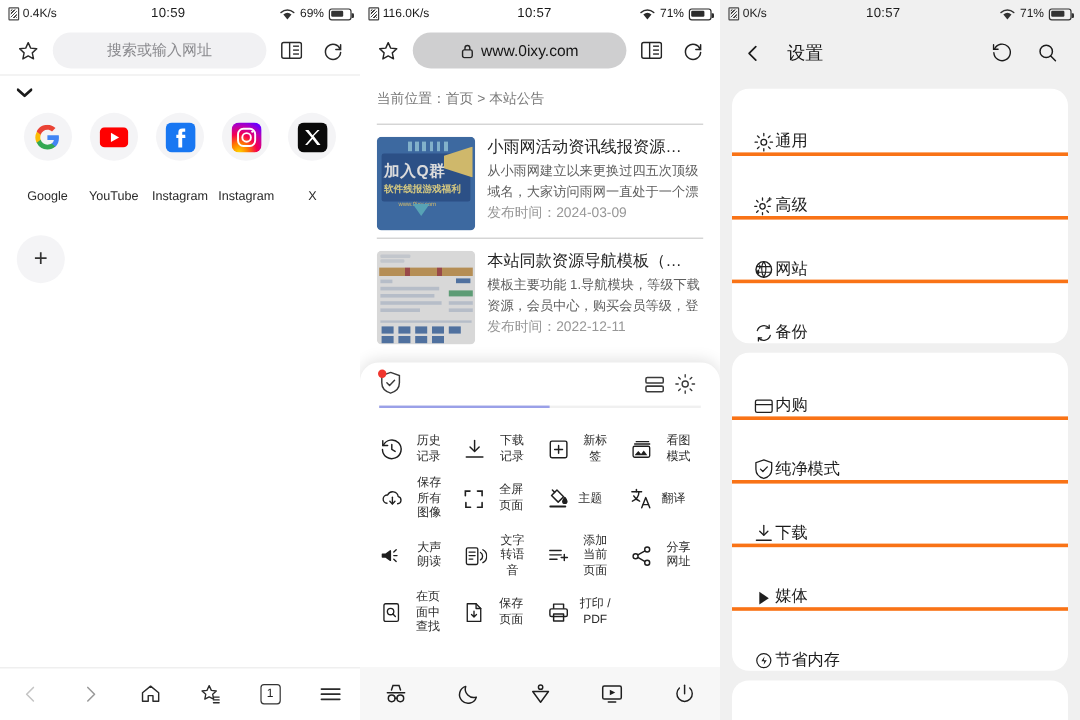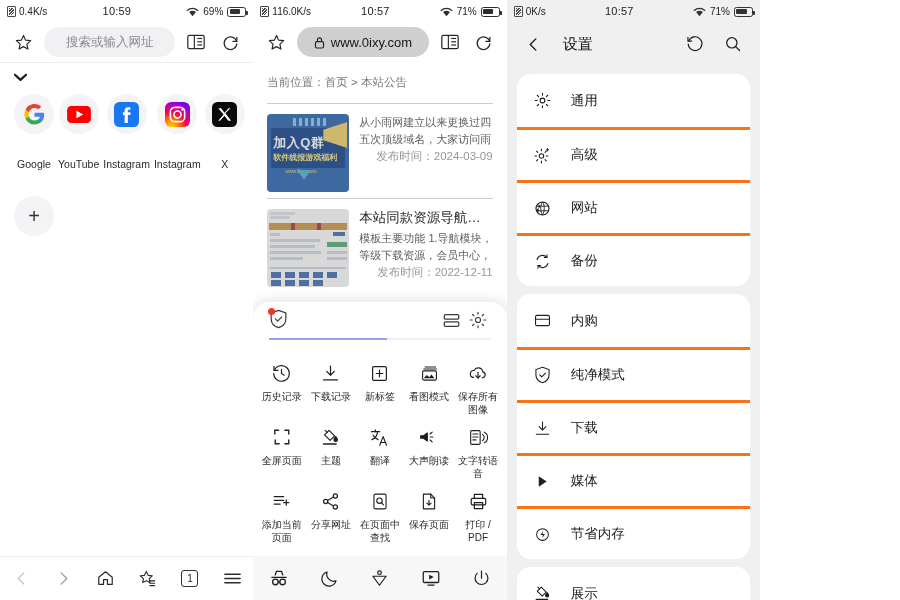--- a/index.html
+++ b/index.html
@@ -2,21 +2,21 @@
 <html><head>
 <meta charset="utf-8">
 <style>
   * { box-sizing: border-box; margin: 0; padding: 0; }
   html, body {
     width: 900px; height: 600px;
     font-family: "Liberation Sans", "DejaVu Sans", sans-serif;
     background: #ffffff;
     overflow: hidden;
   }
-  .screens { display: flex; width: 760px; height: 600px; border-radius: 20px; }
+  .screens { display: flex; width: 900px; height: 600px; border-radius: 20px; }
   .panel { width: 300px; height: 600px; position: relative; overflow: hidden; }
 
   
   .statusbar {
     height: 22px; display: flex; align-items: center;
     padding: 0 7px; font-size: 10px; color: #1c1c1c;
   }
   .sb-left { display: flex; align-items: center; gap: 3px; flex: 0 0 auto; }
   .sb-mid { flex: 1; text-align: center; font-size: 11px; letter-spacing: .2px; }
   .sb-right { display: flex; align-items: flex-end; gap: 4px; flex: 0 0 auto; }
@@ -79,21 +79,21 @@
   .panel2 { background: #fff; }
   .dimmed { filter: grayscale(0.35) brightness(0.86); }
   .crumb { padding: 13px 14px; font-size: 11.5px; color: #8d8d8d; }
   .artlist { padding: 0 14px; }
   .article { display: flex; gap: 10px; padding: 10px 0 6px; border-top: 1px solid #ededed; }
   .thumb { width: 82px; height: 78px; border-radius: 4px; flex: 0 0 auto; overflow: hidden; position: relative; }
   .art-body { flex: 1; min-width: 0; }
   .art-title { font-size: 13.5px; color: #2b2b2b; line-height: 1.35; margin-bottom: 3px;
     white-space: nowrap; overflow: hidden; text-overflow: ellipsis; }
   .art-desc { font-size: 11px; color: #6d6d6d; line-height: 1.5; max-height: 33px; overflow: hidden; }
-  .art-date { font-size: 11.5px; color: #b0b0b0; margin-top: 2px; text-align: right; }
+  .art-date { font-size: 11.5px; color: #b0b0b0; margin-top: 2px; }
 
   
   .tq1 { background: #2f7de0; width: 100%; height: 100%; position: relative; }
   .tq1 .band { position: absolute; left: 4px; right: 4px; top: 14px; height: 40px; background: #1f5fc0; border-radius: 2px; }
   .tq1 .yellow { position: absolute; right: 2px; top: 8px; width: 24px; height: 26px; background: #ffd64d;
      clip-path: polygon(0 30%,100% 0,100% 100%,0 70%); }
   .tq1 .t1 { position: absolute; left: 6px; top: 20px; color: #fff; font-size: 13px; font-weight: bold; letter-spacing: .5px; }
   .tq1 .t2 { position: absolute; left: 6px; top: 38px; color: #ffe96a; font-size: 8px; font-weight: bold; }
   .tq1 .t3 { position: absolute; left: 18px; top: 54px; color: #ffd64d; font-size: 5px; }
   .tq1 .wave { position: absolute; left: 26px; top: 4px; width: 34px; height: 8px;
@@ -116,35 +116,35 @@
     display: flex; flex-direction: column;
   }
   .sheet-head { height: 36px; display: flex; align-items: center; padding: 0 16px; }
   .shield-wrap { position: relative; width: 22px; height: 22px; }
   .reddot { position: absolute; left: -1px; top: -1px; width: 7px; height: 7px; border-radius: 50%; background: #f0362e; }
   .sheet-head .spacer { flex: 1; }
   .sheet-head .hicon { width: 26px; height: 22px; display: flex; align-items: center; justify-content: center; }
   .progline { height: 2px; margin: 0 16px; background: #f0f0f0; position: relative; }
   .progline i { position: absolute; left: 0; top: 0; height: 2px; width: 53%; background: #9aa0e8; }
   .grid { display: flex; flex-wrap: wrap; padding: 12px 4px 0; }
-  .gitem { width: 20%; display: flex; flex-direction: column; align-items: center; gap: 7px; padding: 10px 2px 0; }
+  .gitem { width: 20%; display: flex; flex-direction: row; align-items: center; gap: 7px; padding: 10px 2px 0; margin-left: 11px; }
   .gico { height: 22px; display: flex; align-items: center; justify-content: center; }
   .glabel { font-size: 10px; color: #2b2b2b; text-align: center; line-height: 1.25; }
   .panel2bottom {
     position: absolute; left: 0; right: 0; bottom: 0; height: 44px; background: #f7f7f7;
     display: flex; align-items: center; justify-content: space-around;
   }
 
   
   .panel3 { background: #f0f0f0; }
   .set-top { height: 44px; display: flex; align-items: center; padding: 0 14px; gap: 12px; background: #f0f0f0; }
   .set-title { font-size: 15px; color: #141414; flex: 1; margin-left: 4px; }
   .set-ico { width: 26px; height: 26px; display: flex; align-items: center; justify-content: center; }
   .card { background: #fff; border-radius: 14px; margin: 8px 10px; overflow: hidden; }
-  .srow { display: flex; align-items: center; height: 53px; padding: 0 16px; gap: 18px; }
+  .srow { display: flex; align-items: flex-end; height: 53px; padding: 0 16px; }
   .srow + .srow { border-top: 3px solid #f97316; }
   .srow .sicon { width: 20px; display: flex; align-items: center; justify-content: center; flex: 0 0 auto; }
   .srow .slabel { font-size: 13.5px; color: #1b1b1b; }
 
   svg { display: block; }
 </style>
 </head>
 <body>
 
 <div class="screens">
@@ -372,20 +372,21 @@
               <div class="wave"></div>
               <div class="band"></div>
               <div class="yellow"></div>
               <div class="t1">加入Q群</div>
               <div class="t2">软件线报游戏福利</div>
               <div class="t3">www.0ixy.com</div>
               <div class="tri"></div>
             </div>
           </div>
           <div class="art-body">
+            <div class="art-title">小雨网活动资讯线报资源…</div>
             <div class="art-desc">从小雨网建立以来更换过四五次顶级域名，大家访问雨网一直处于一个漂浮不</div>
             <div class="art-date">发布时间：2024-03-09</div>
           </div>
         </div>
 
         <div class="article">
           <div class="thumb">
             <div class="tq2">
               <div class="r" style="top:3px;width:30%"></div>
                 <div class="r" style="top:7px;left:3px;width:24%"></div>

